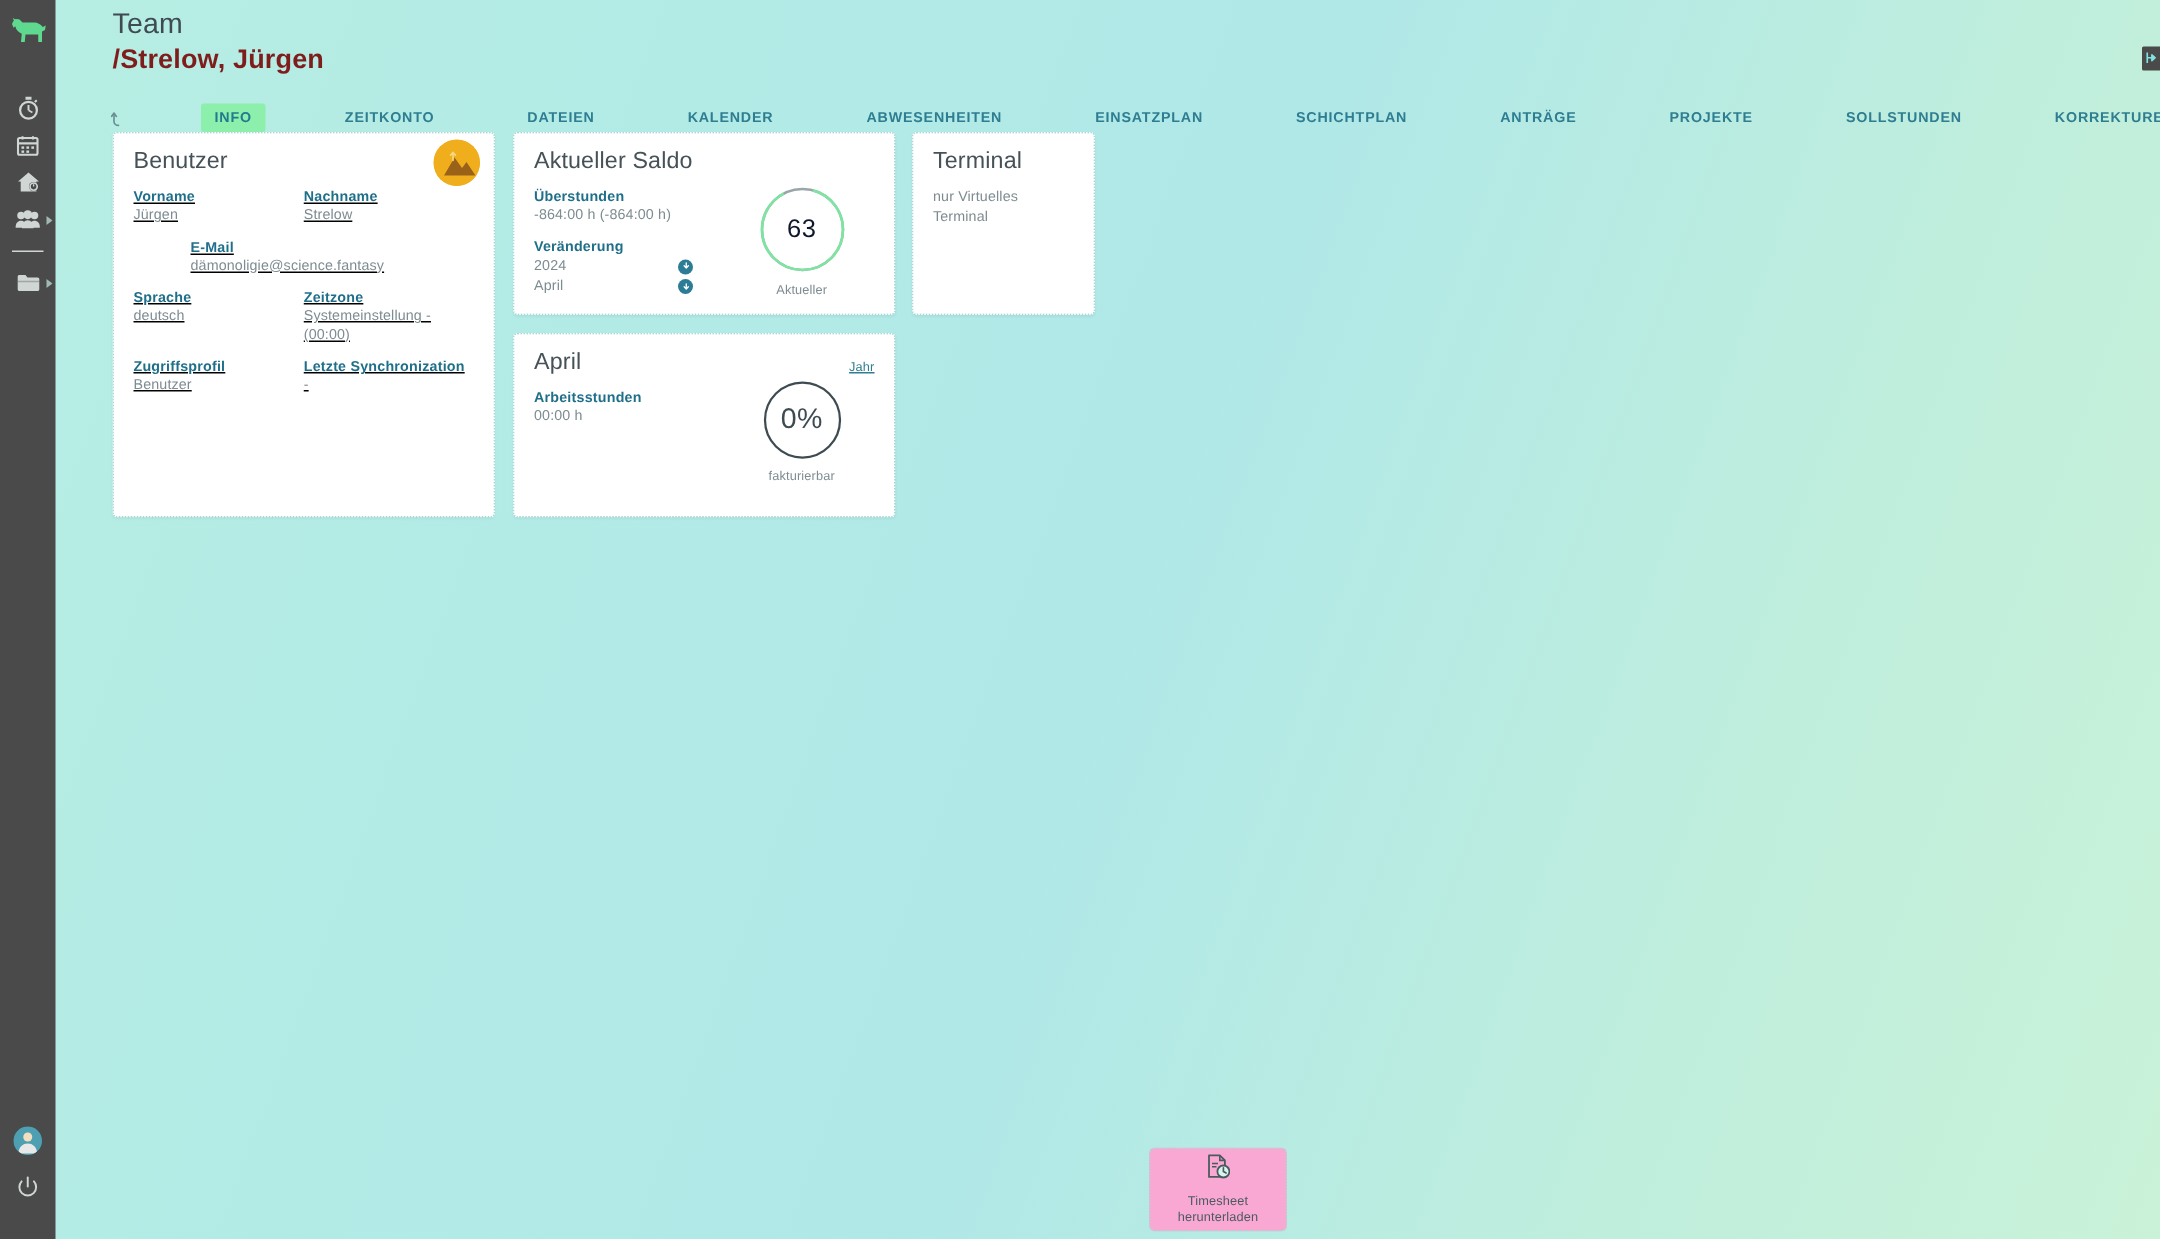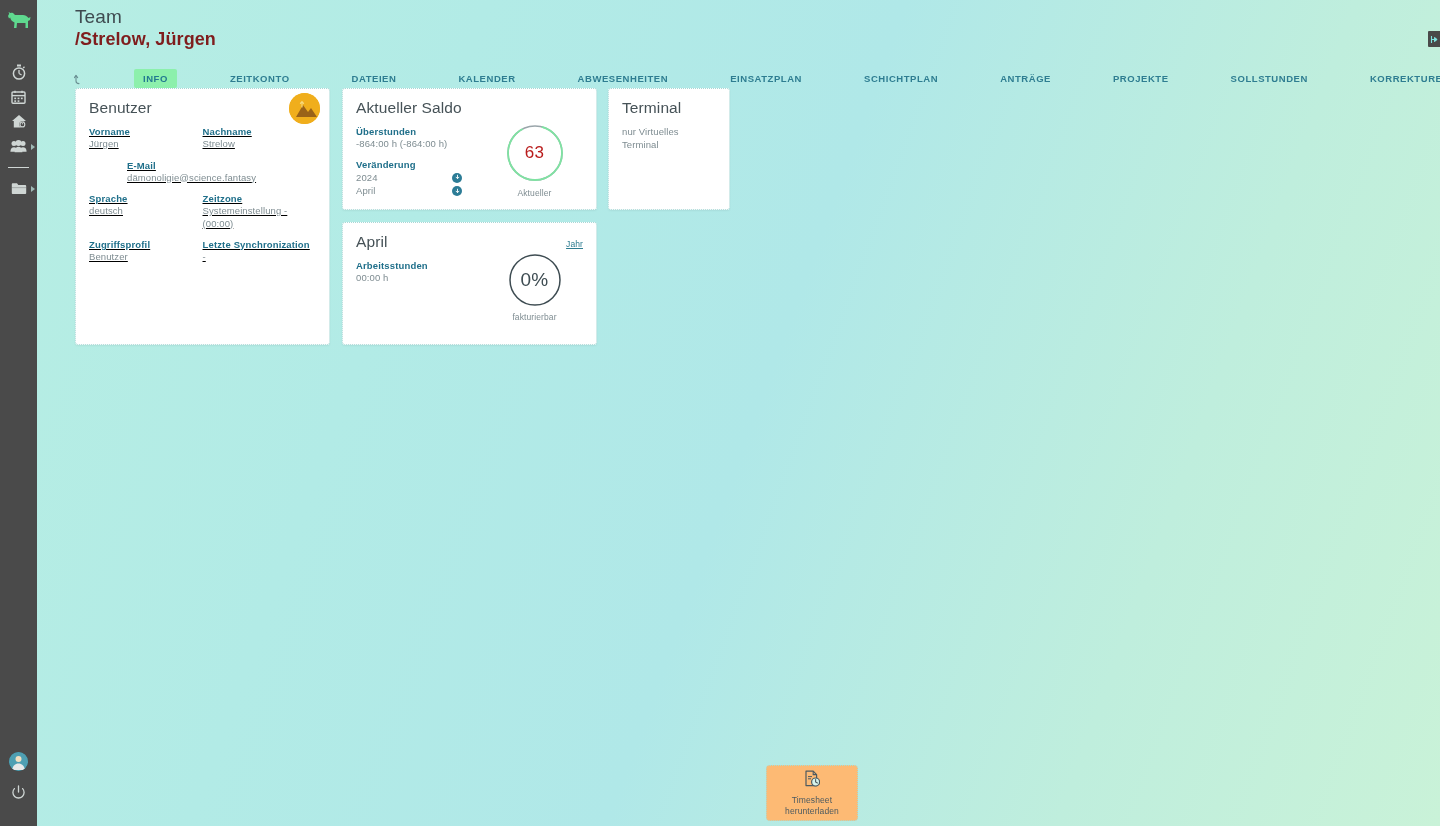--- a/index.html
+++ b/index.html
@@ -153,21 +153,21 @@
   .mini-icon {
     width: 10px; height: 10px; border-radius: 50%;
     background: #2c7c96;
     display: flex; align-items: center; justify-content: center;
     cursor: pointer;
   }
   .ring-wrap { position: relative; width: 60px; height: 60px; }
   .ring-num {
     position: absolute; inset: 0;
     display: flex; align-items: center; justify-content: center;
-    font-size: 17px; color: #b91c1c; letter-spacing: .3px;
+    font-size: 17px; color: #0f172a; letter-spacing: .3px;
   }
   .ring-cap {
     font-size: 8.5px; color: #7e8c91; margin-top: 5px; letter-spacing: .1px;
   }
 
   
   #card-terminal { left: 608px; top: 88px; width: 122px; height: 122px; }
   .term-body { padding: 8px 13px 0 13px; }
 
   
@@ -191,21 +191,21 @@
   .ring-num-lg {
     position: absolute; inset: 0;
     display: flex; align-items: center; justify-content: center;
     font-size: 19px; color: #3e4c52; letter-spacing: .3px;
   }
 
   
   .dl-btn {
     position: absolute; left: 766px; top: 765px;
     width: 92px; height: 56px;
-    background: #fdba74;
+    background: #f9a8d4;
     border: 1px dotted #a9dcd4;
     border-radius: 4px;
     display: flex; flex-direction: column;
     align-items: center; justify-content: center;
     cursor: pointer;
     gap: 3px;
   }
   .dl-label {
     font-size: 8.5px; color: #4c5a60; text-align: center;
     line-height: 11px; letter-spacing: .1px;

